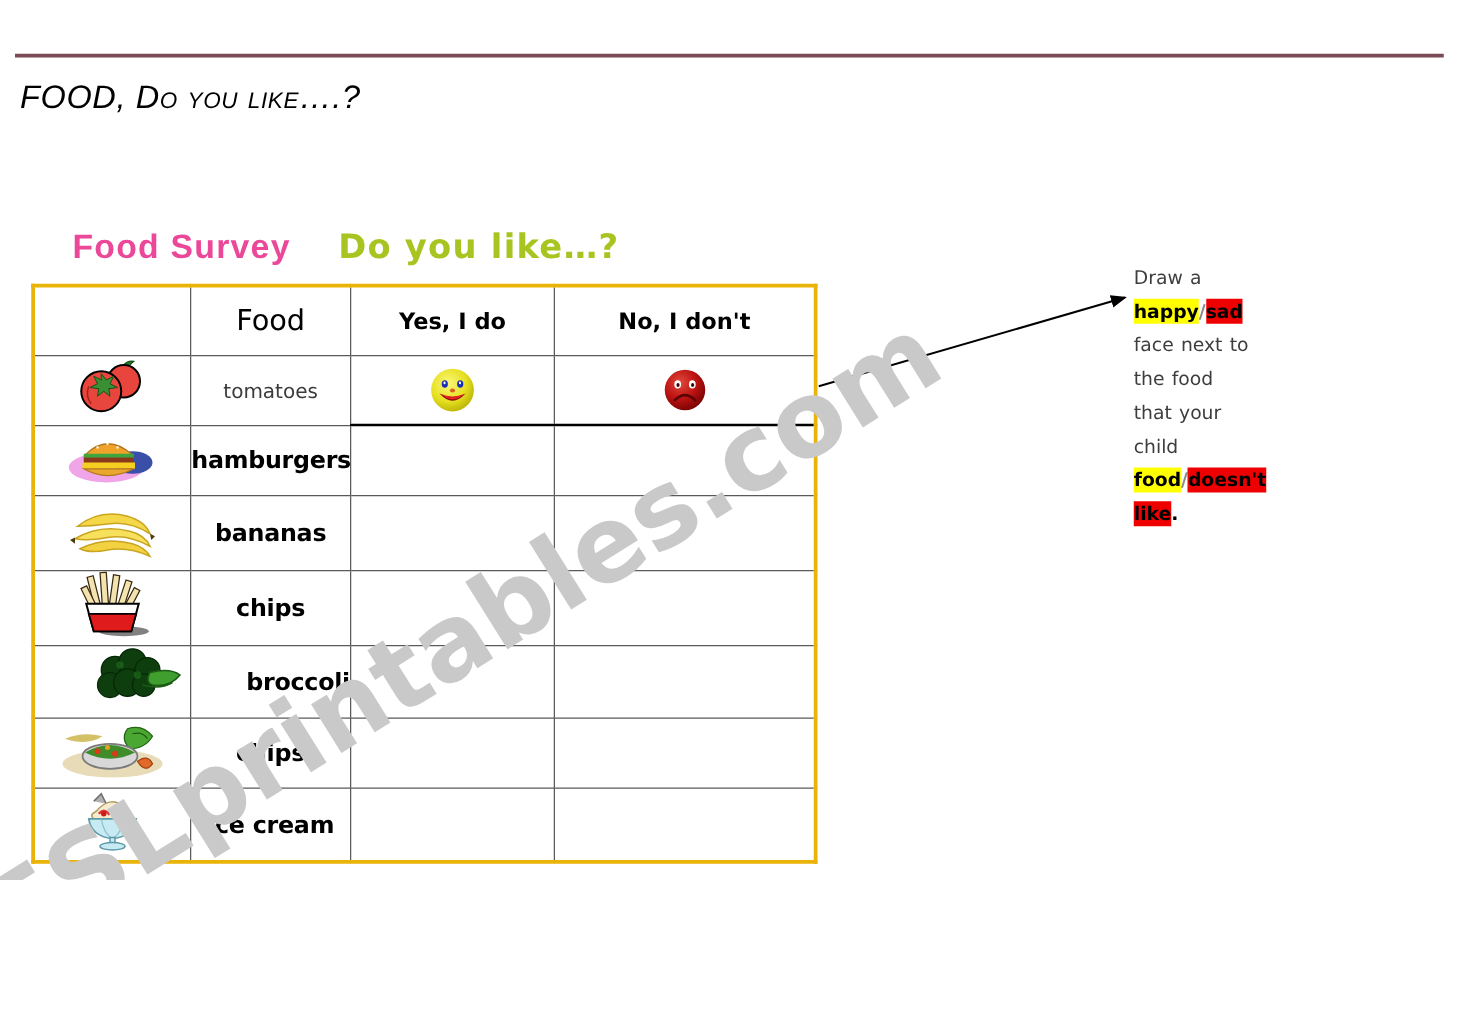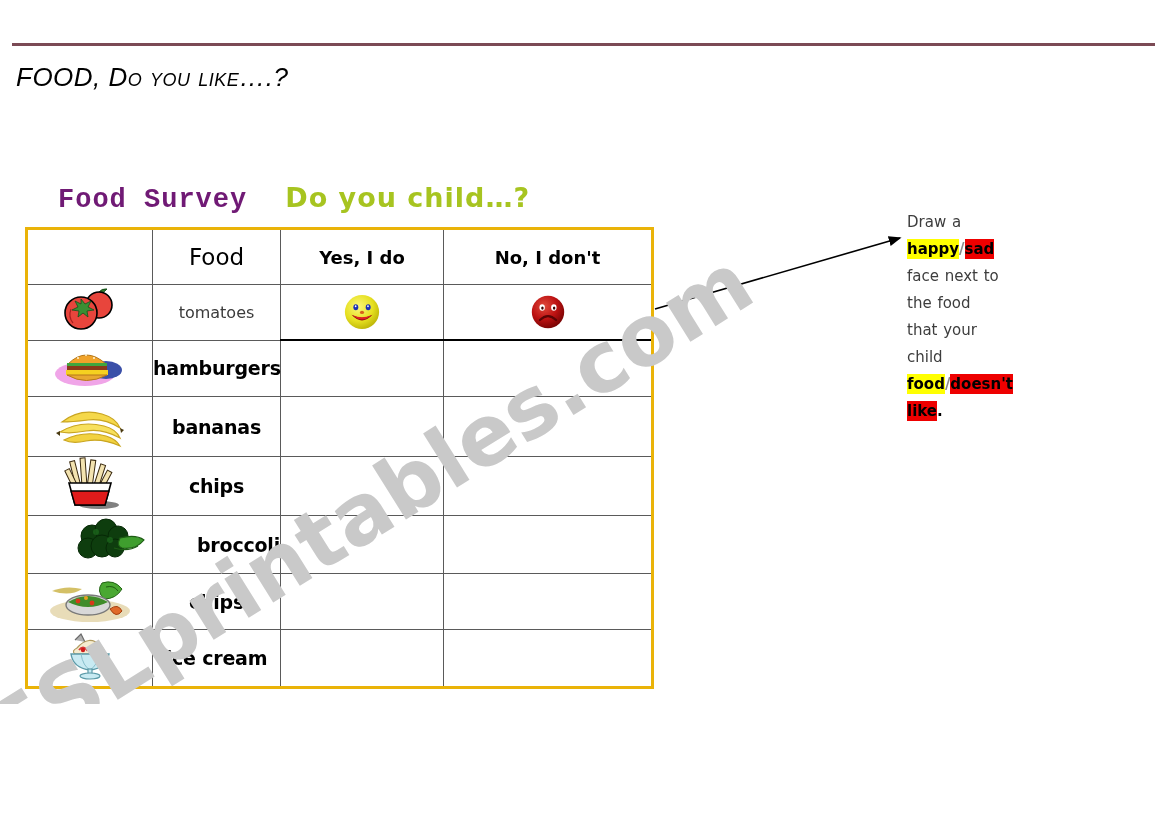--- a/index.html
+++ b/index.html
@@ -44,24 +44,24 @@
   .heading-row {
     position: absolute;
     left: 58px;
     top: 182px;
     display: flex;
     align-items: baseline;
     gap: 38px;
     white-space: nowrap;
   }
   .heading-main {
-    font-family: Liberation Mono, monospace;
+    font-family: Liberation Sans, sans-serif;
     font-size: 27px;
     font-weight: bold;
-    color: #701a75;
+    color: #ec4899;
     letter-spacing: 1px;
   }
   .heading-sub {
     font-family: "DejaVu Sans", sans-serif;
     font-size: 27px;
     font-weight: bold;
     color: #a7c420;
     letter-spacing: 1px;
   }
 
@@ -194,21 +194,21 @@
 <body>
 
 <div id="page">
 
   <div class="top-rule"></div>
 
   <div class="ws-title">FOOD, Do you like….?</div>
 
   <div class="heading-row">
     <span class="heading-main">Food Survey</span>
-    <span class="heading-sub">Do you child…?</span>
+    <span class="heading-sub">Do you like…?</span>
   </div>
 
   <table class="survey-table">
     <colgroup>
       <col class="col-pic">
         <col class="col-food">
         <col class="col-yes">
         <col class="col-no">
     </colgroup>
     <tbody>

